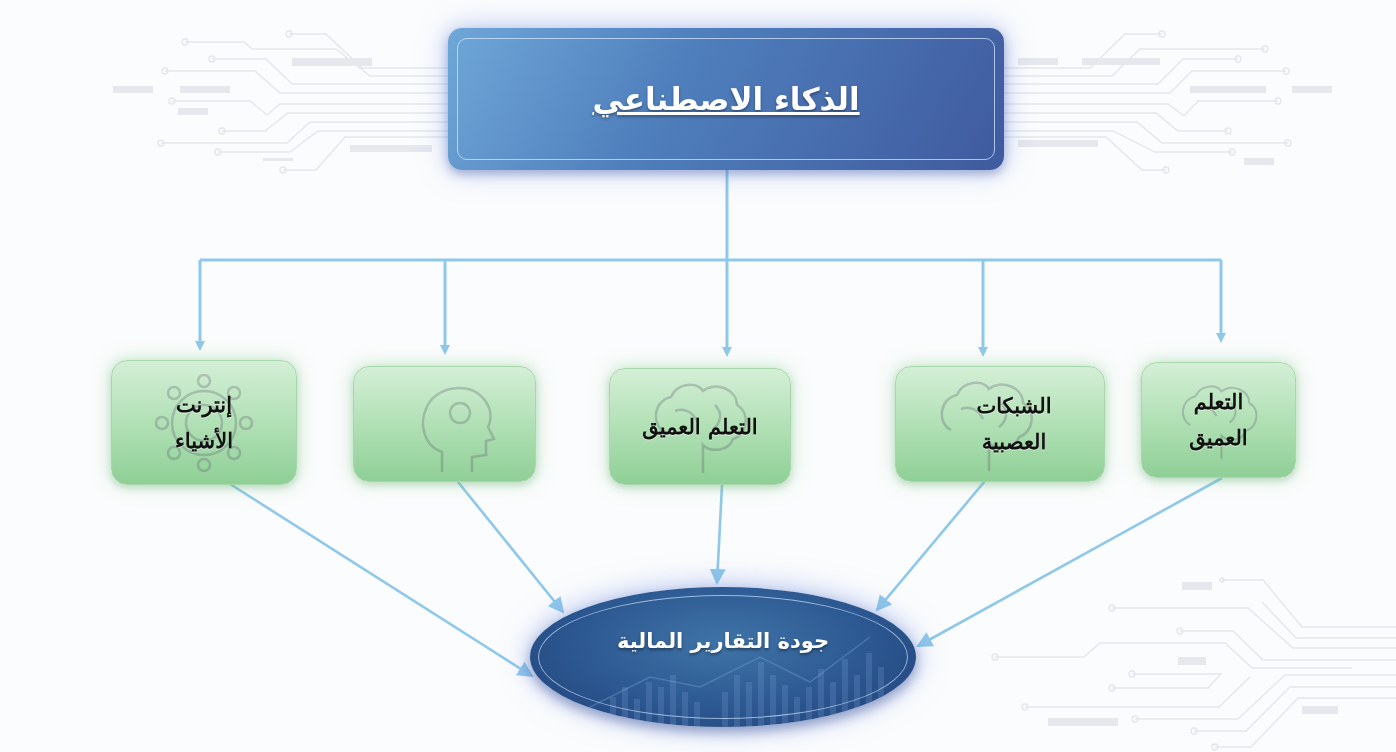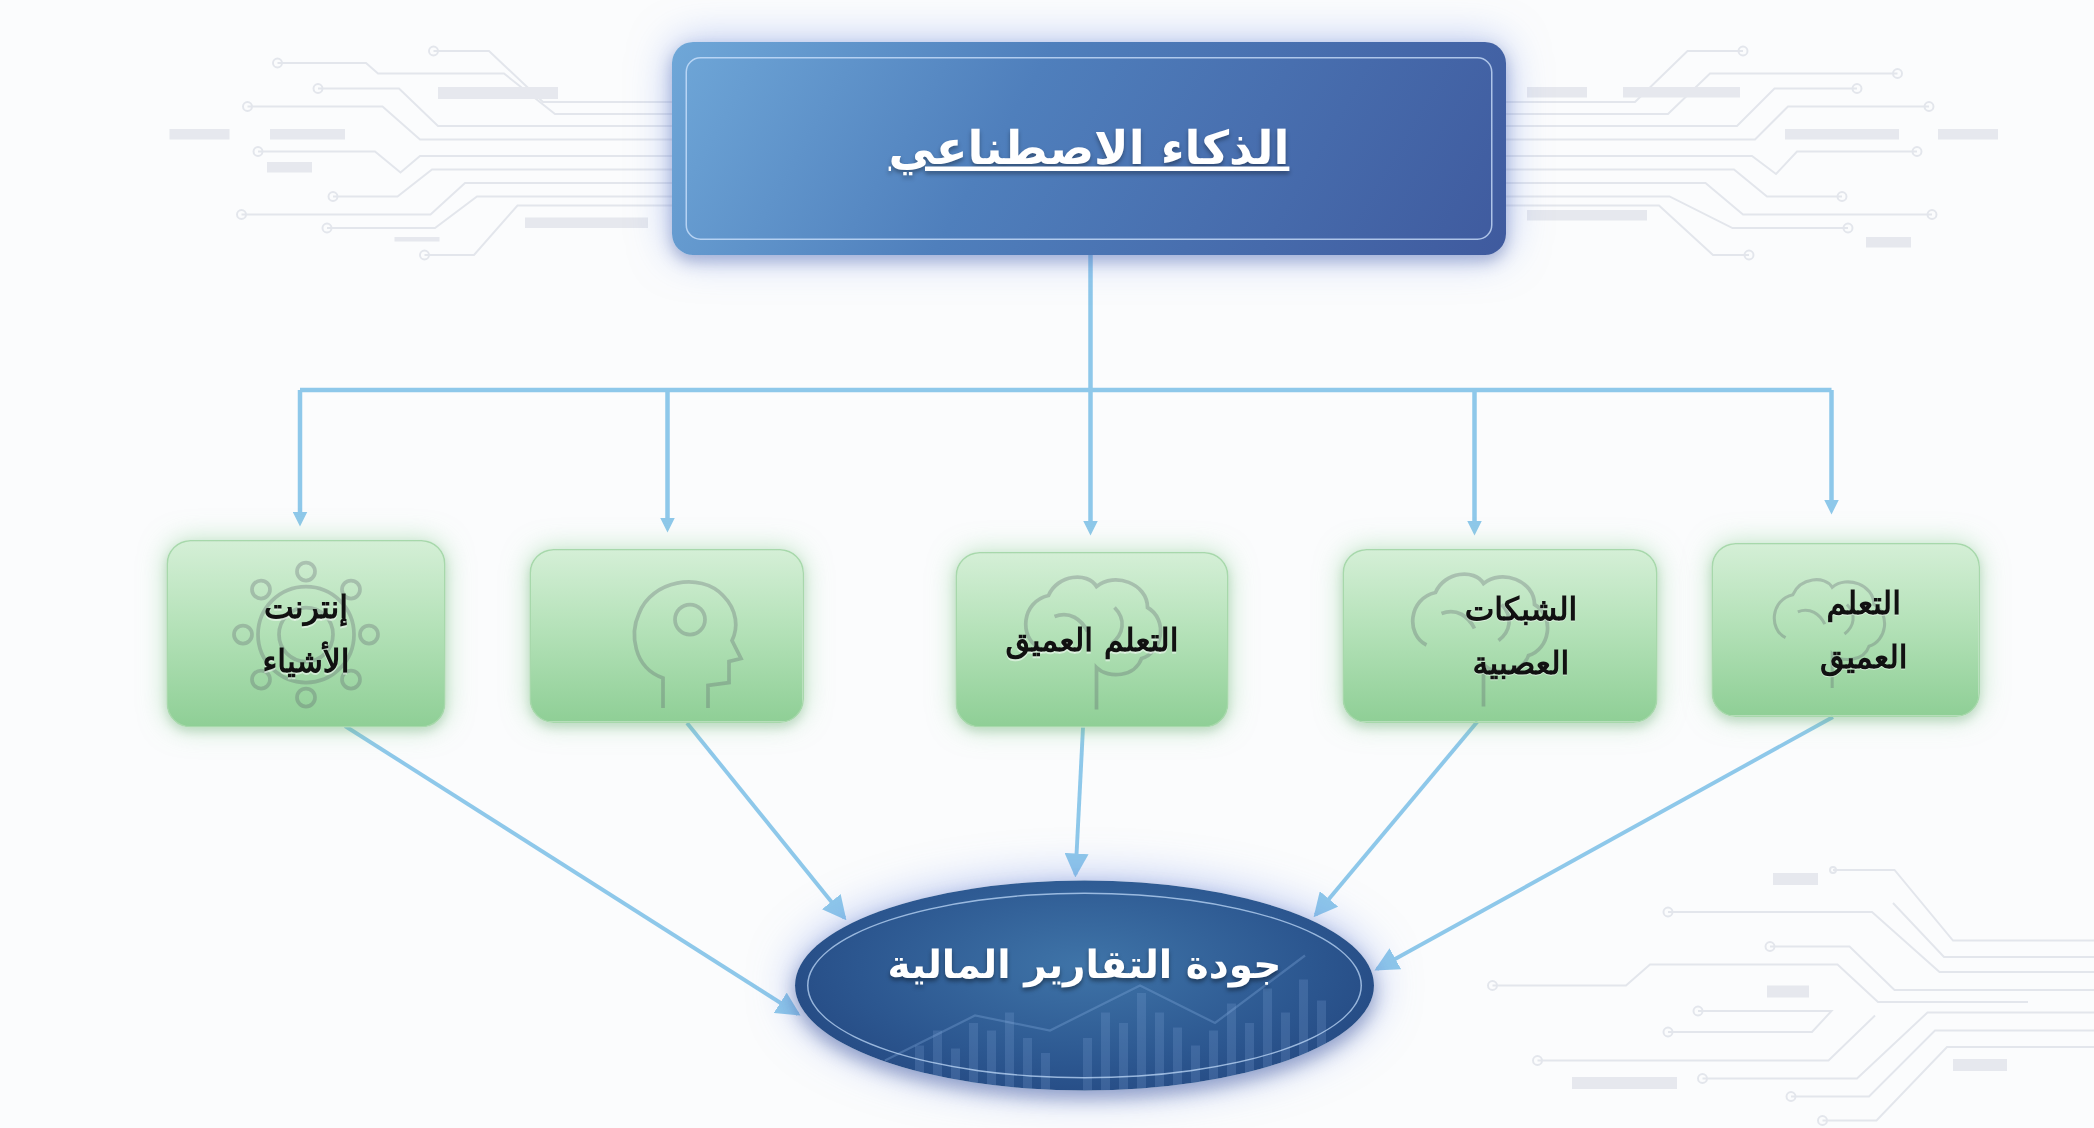--- a/index.html
+++ b/index.html
@@ -14,21 +14,21 @@
   .node{position:absolute;border-radius:16px;
     background:linear-gradient(180deg,#d4efd6 0%,#b5e2b9 45%,#8fcf96 100%);
     border:1px solid #a7d8ab;box-shadow:0 0 18px rgba(140,210,150,0.55),0 3px 6px rgba(60,120,70,0.2);
     display:flex;align-items:center;justify-content:center;}
   .node .lbl{position:relative;z-index:2;color:#111;font-family:"DejaVu Serif",serif;font-weight:bold;font-size:21px;line-height:36px;text-align:center;direction:rtl;text-shadow:0 1px 0 rgba(255,255,255,0.5);}
   .node svg.ico{position:absolute;z-index:1;opacity:0.28;}
   .ellipse{position:absolute;left:530px;top:587px;width:386px;height:140px;border-radius:50%;
     background:radial-gradient(ellipse at 50% 40%,#3f74a8 0%,#2c5790 55%,#1f3f78 100%);
     box-shadow:0 0 30px rgba(110,140,230,0.55),0 5px 12px rgba(20,40,100,0.4);overflow:hidden;}
   .ellipse .ring{position:absolute;left:8px;top:8px;right:8px;bottom:8px;border-radius:50%;border:1.5px solid rgba(200,225,255,0.7);}
-  .ellipse .lbl{position:absolute;left:0;right:0;top:42px;text-align:center;color:#fff;font-weight:bold;font-size:26px;direction:rtl;text-shadow:0 2px 3px rgba(0,0,0,0.4);z-index:3;}
+  .ellipse .lbl{position:absolute;left:0;right:0;top:42px;text-align:center;color:#fff;font-weight:bold;font-size:21px;direction:rtl;text-shadow:0 2px 3px rgba(0,0,0,0.4);z-index:3;}
   .ellipse svg{position:absolute;left:0;top:0;}
 </style>
 </head>
 <body>
 
 <svg class="bg" width="1396" height="752" viewBox="0 0 1396 752">
   <defs>
     <marker id="ah" markerWidth="10" markerHeight="10" refX="5" refY="5" orient="auto" markerUnits="userSpaceOnUse">
       <path d="M0,0 L10,5 L0,10 z" fill="#8ec8ea"></path>
     </marker>
@@ -171,21 +171,21 @@
 
 <div class="node" style="left:353px;top:366px;width:181px;height:114px;">
   <svg class="ico" width="90" height="100" viewBox="0 0 90 100" style="left:58px;top:10px;">
     <g stroke="#556" stroke-width="2.5" fill="none">
       <path d="M30,95 L30,75 C10,68 8,45 14,32 C22,10 55,4 70,20 C80,30 80,42 76,50 L82,62 L74,64 L74,78 L60,80 L60,95"></path>
       <circle cx="48" cy="36" r="10"></circle>
     </g>
   </svg>
 </div>
 
-<div class="node" style="left:637px;top:368px;width:180px;height:115px;align-items:center;">
+<div class="node" style="left:609px;top:368px;width:180px;height:115px;align-items:center;">
   <svg class="ico" width="110" height="100" viewBox="0 0 110 100" style="left:35px;top:8px;">
     <g stroke="#556" stroke-width="2.5" fill="none">
       <path d="M20,55 C6,48 8,24 26,20 C32,6 52,4 58,14 C70,4 92,12 92,28 C106,36 102,58 88,62 C84,74 66,76 58,68 L58,96"></path>
       <path d="M30,34 C40,30 48,36 52,44"></path>
         <path d="M70,28 C78,36 76,46 68,52"></path>
     </g>
   </svg>
   <div class="lbl">
     <div>التعلم العميق</div>
   </div>
@@ -198,21 +198,21 @@
       <path d="M30,34 C40,30 48,36 52,44"></path>
         <path d="M70,28 C78,36 76,46 68,52"></path>
     </g>
   </svg>
   <div class="lbl">
     <div>الشبكات</div>
     <div>العصبية</div>
   </div>
 </div>
 
-<div class="node" style="left:1141px;top:362px;width:153px;height:114px;padding-left:24px;">
+<div class="node" style="left:1141px;top:362px;width:153px;height:114px;">
   <svg class="ico" width="90" height="100" viewBox="0 0 110 100" style="left:32px;top:8px;">
     <g stroke="#556" stroke-width="2.5" fill="none">
       <path d="M20,55 C6,48 8,24 26,20 C32,6 52,4 58,14 C70,4 92,12 92,28 C106,36 102,58 88,62 C84,74 66,76 58,68 L58,96"></path>
       <path d="M30,34 C40,30 48,36 52,44"></path>
         <path d="M70,28 C78,36 76,46 68,52"></path>
     </g>
   </svg>
   <div class="lbl">
     <div>التعلم</div>
     <div>العميق</div>

